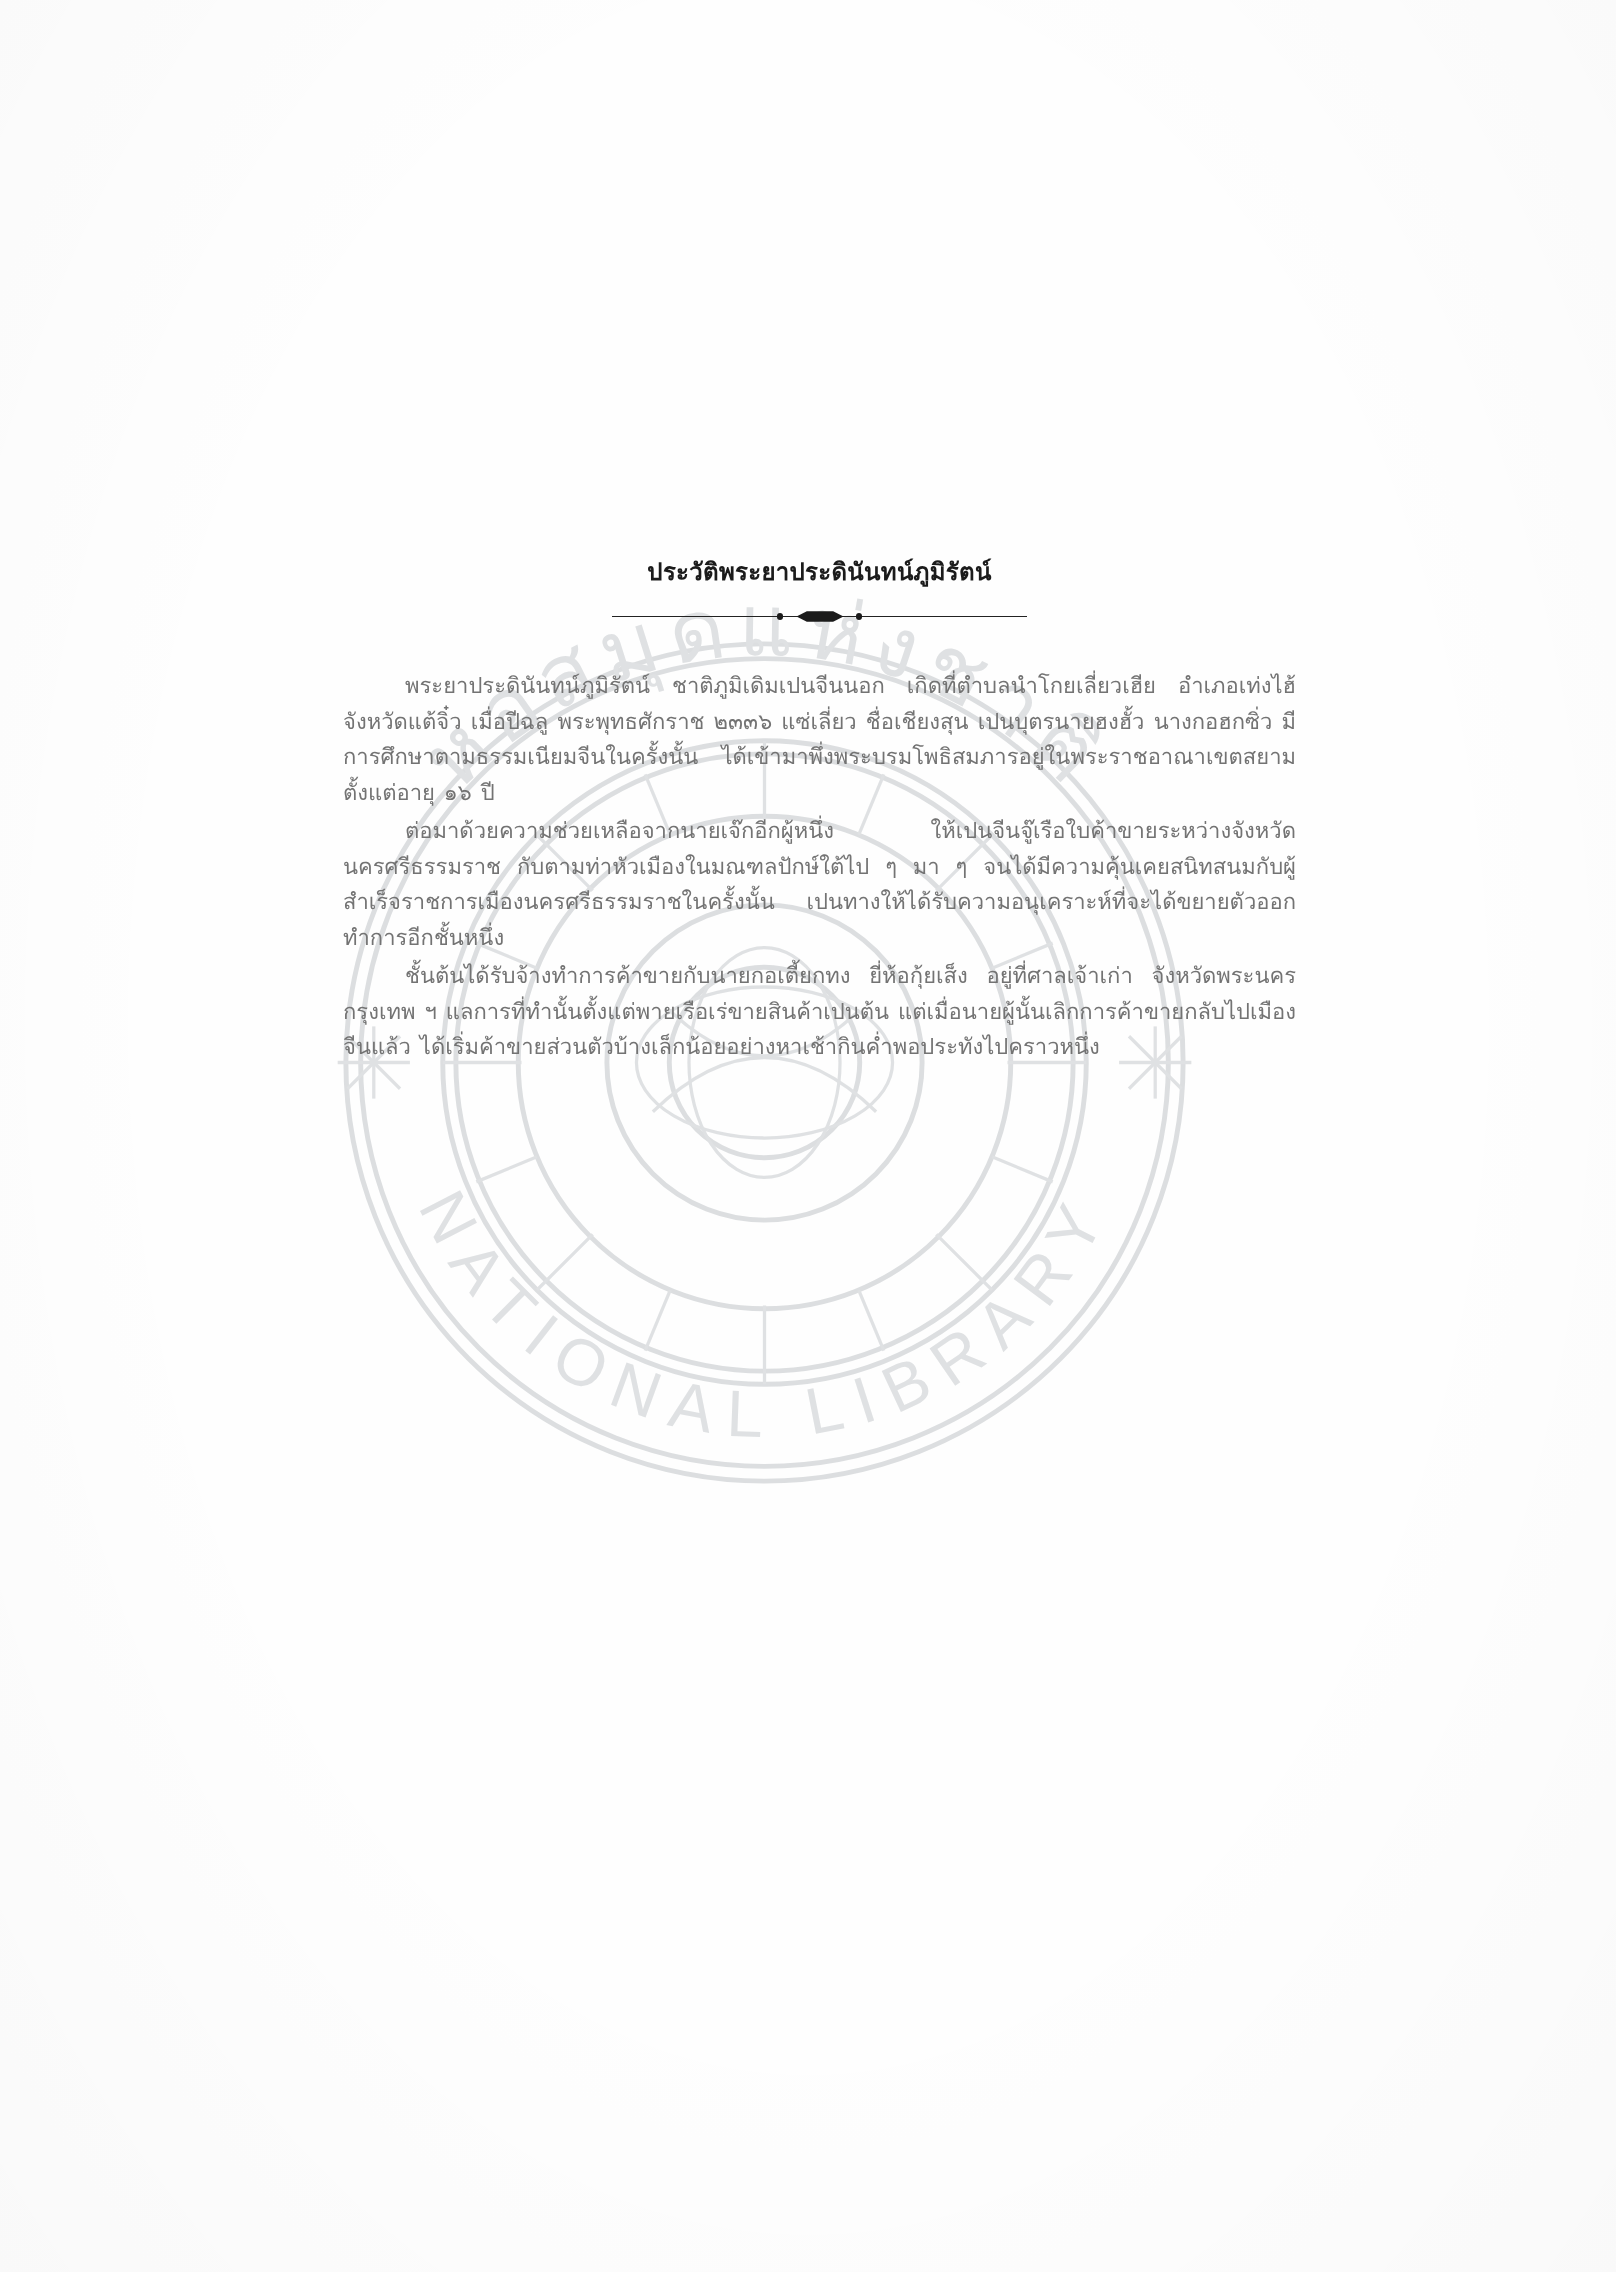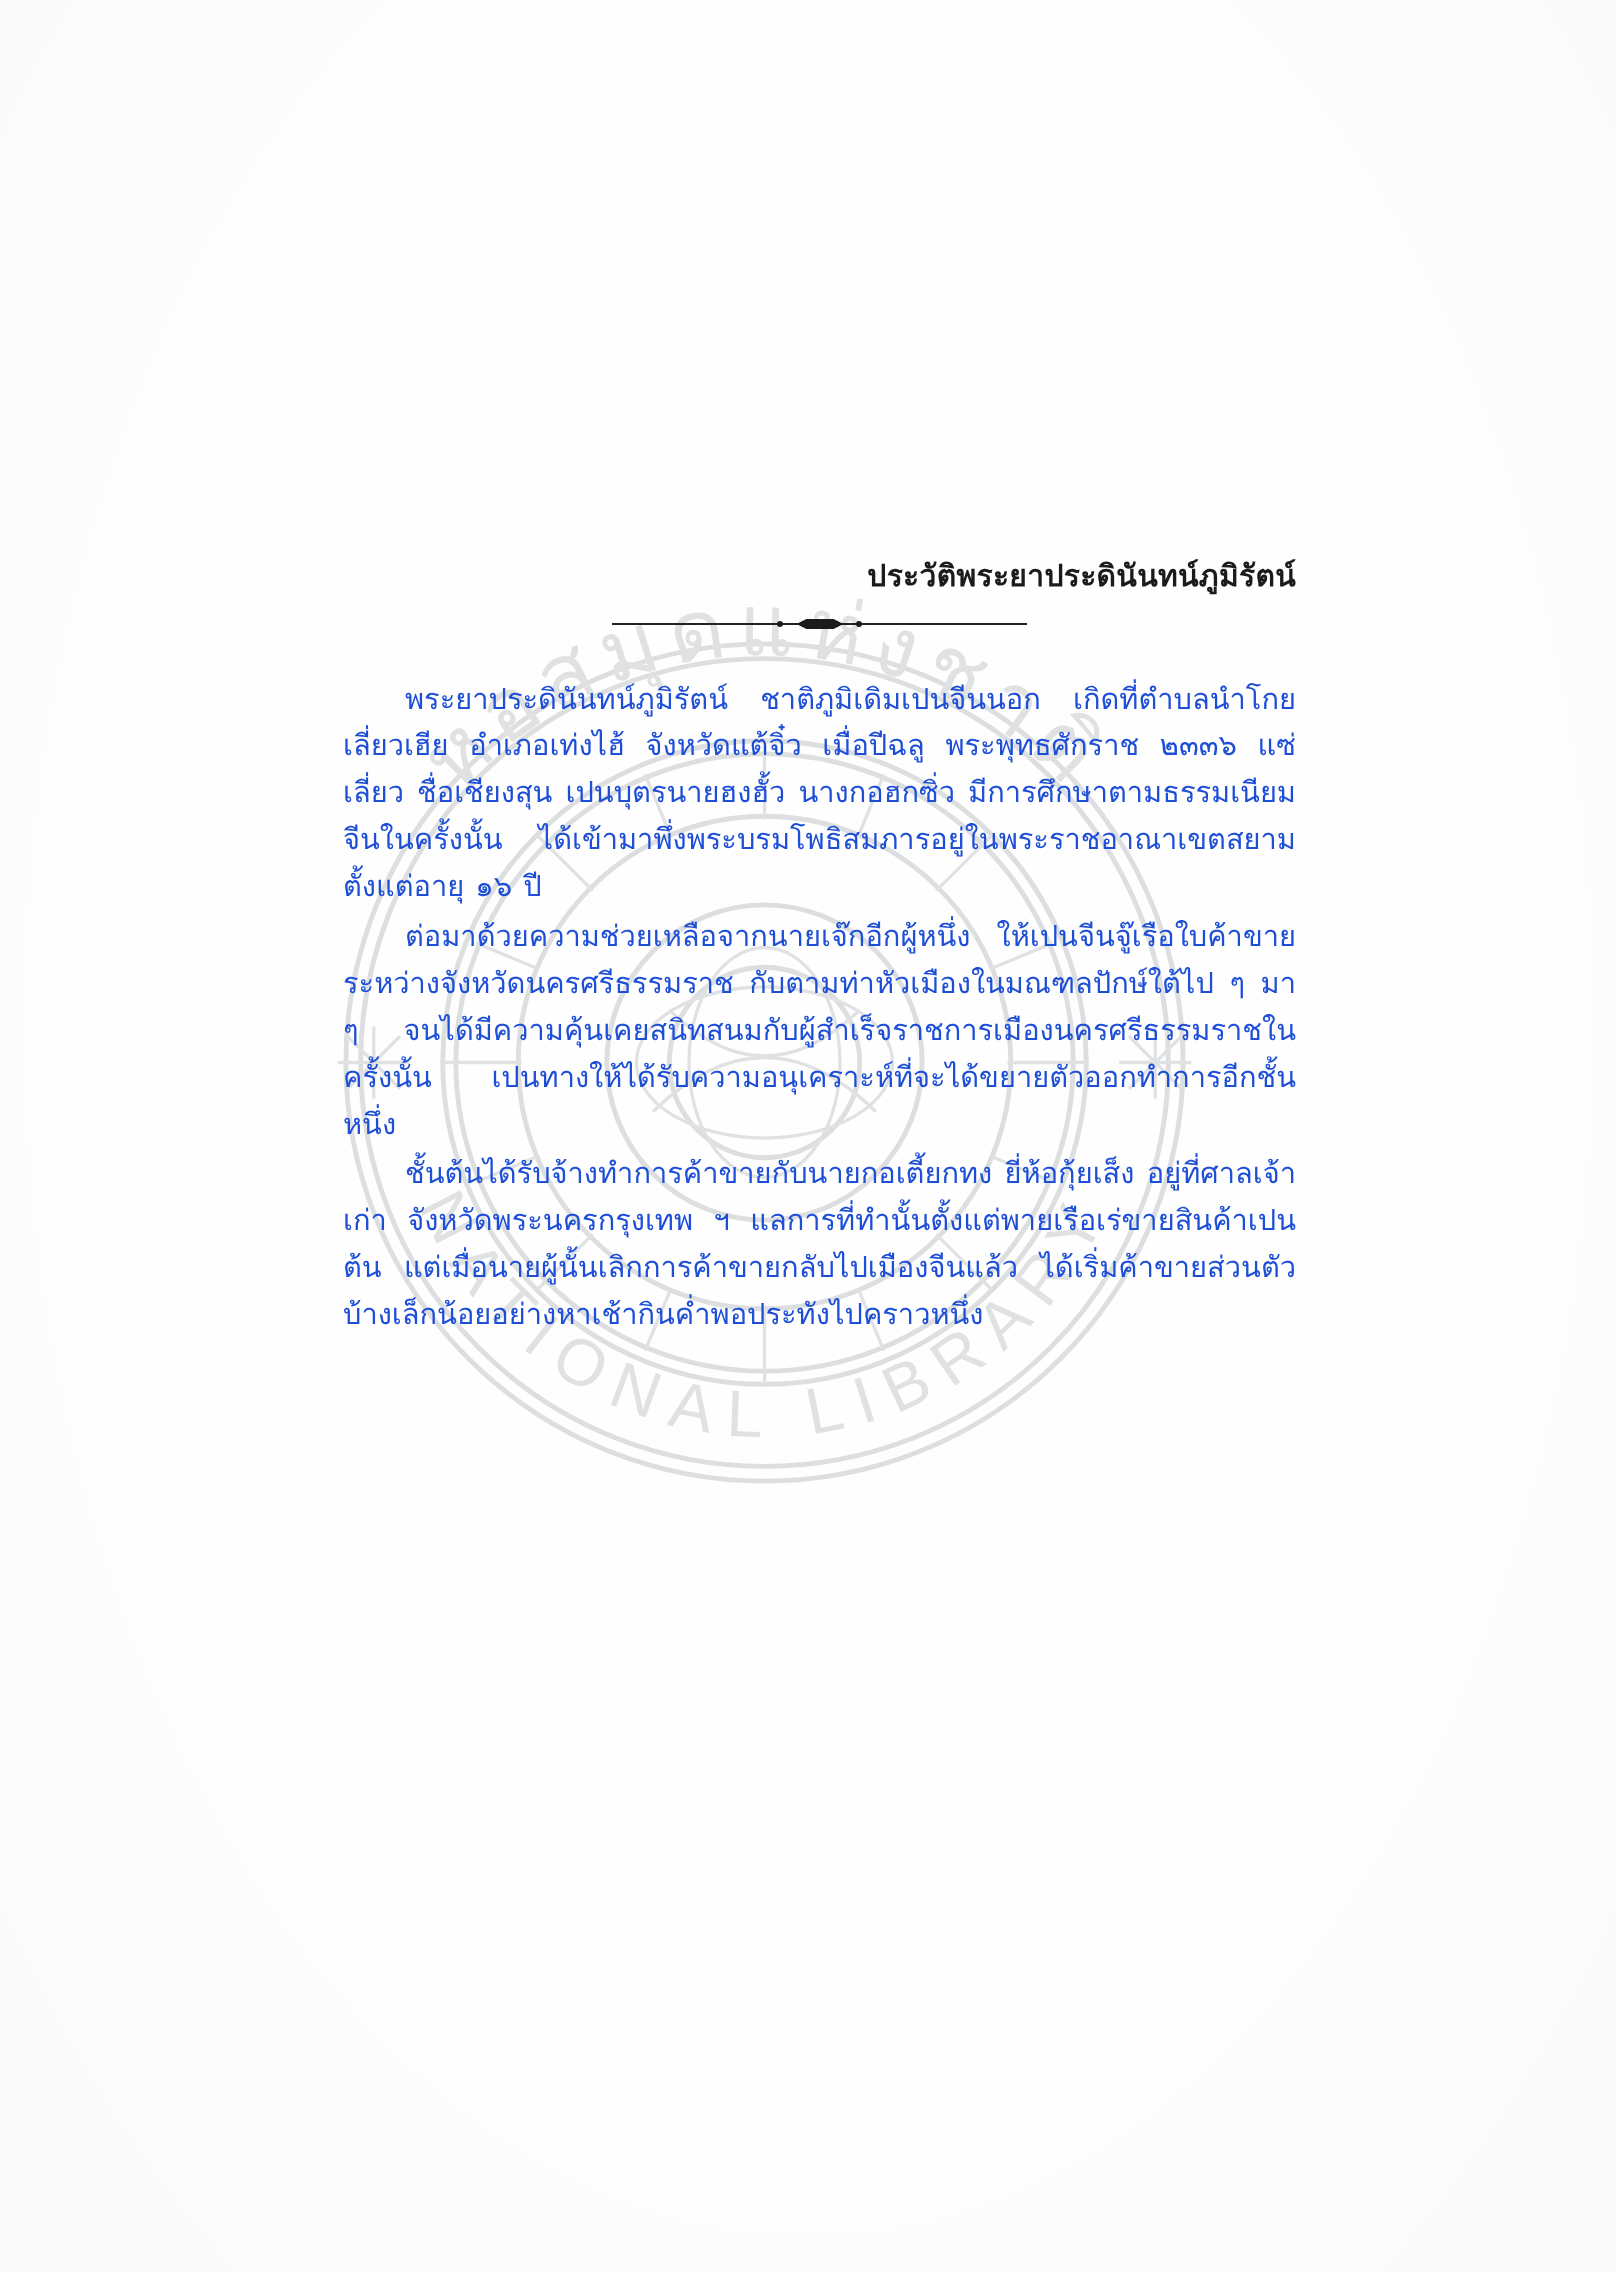--- a/index.html
+++ b/index.html
@@ -47,22 +47,22 @@
 
   
   #content {
     position: absolute;
     left: 343px;
     top: 557px;
     width: 953px;
   }
 
   .doc-title {
-    text-align: right;
-    font-size: 30px;
+    text-align: center;
+    font-size: 24px;
     line-height: 1.25;
     color: #1b1b1b;
     letter-spacing: 0.3px;
     margin: 0 0 3.9px 0;
     position: relative;
     z-index: 3;
     font-family: "DejaVu Sans", sans-serif;
   }
 
   
@@ -99,23 +99,23 @@
     height: 6.5px;
     background: #1b1b1b;
     border-radius: 50%;
   }
   .title-rule .dot.left  { left: 50%; margin-left: -43px; }
   .title-rule .dot.right { left: 50%; margin-left: 36px; }
 
   .para {
     position: relative;
     z-index: 3;
-    font-size: 29px;
+    font-size: 22px;
     line-height: 1.62;
-    color: #1d4ed8;
+    color: #737373;
     text-align: justify;
     text-justify: inter-word;
     text-indent: 62px;
     margin: 0 0 2.6px 0;
     word-spacing: 1.9px;
   }
   .para.last-line-left { text-align-last: left; }
 </style>
 </head>
 <body>

